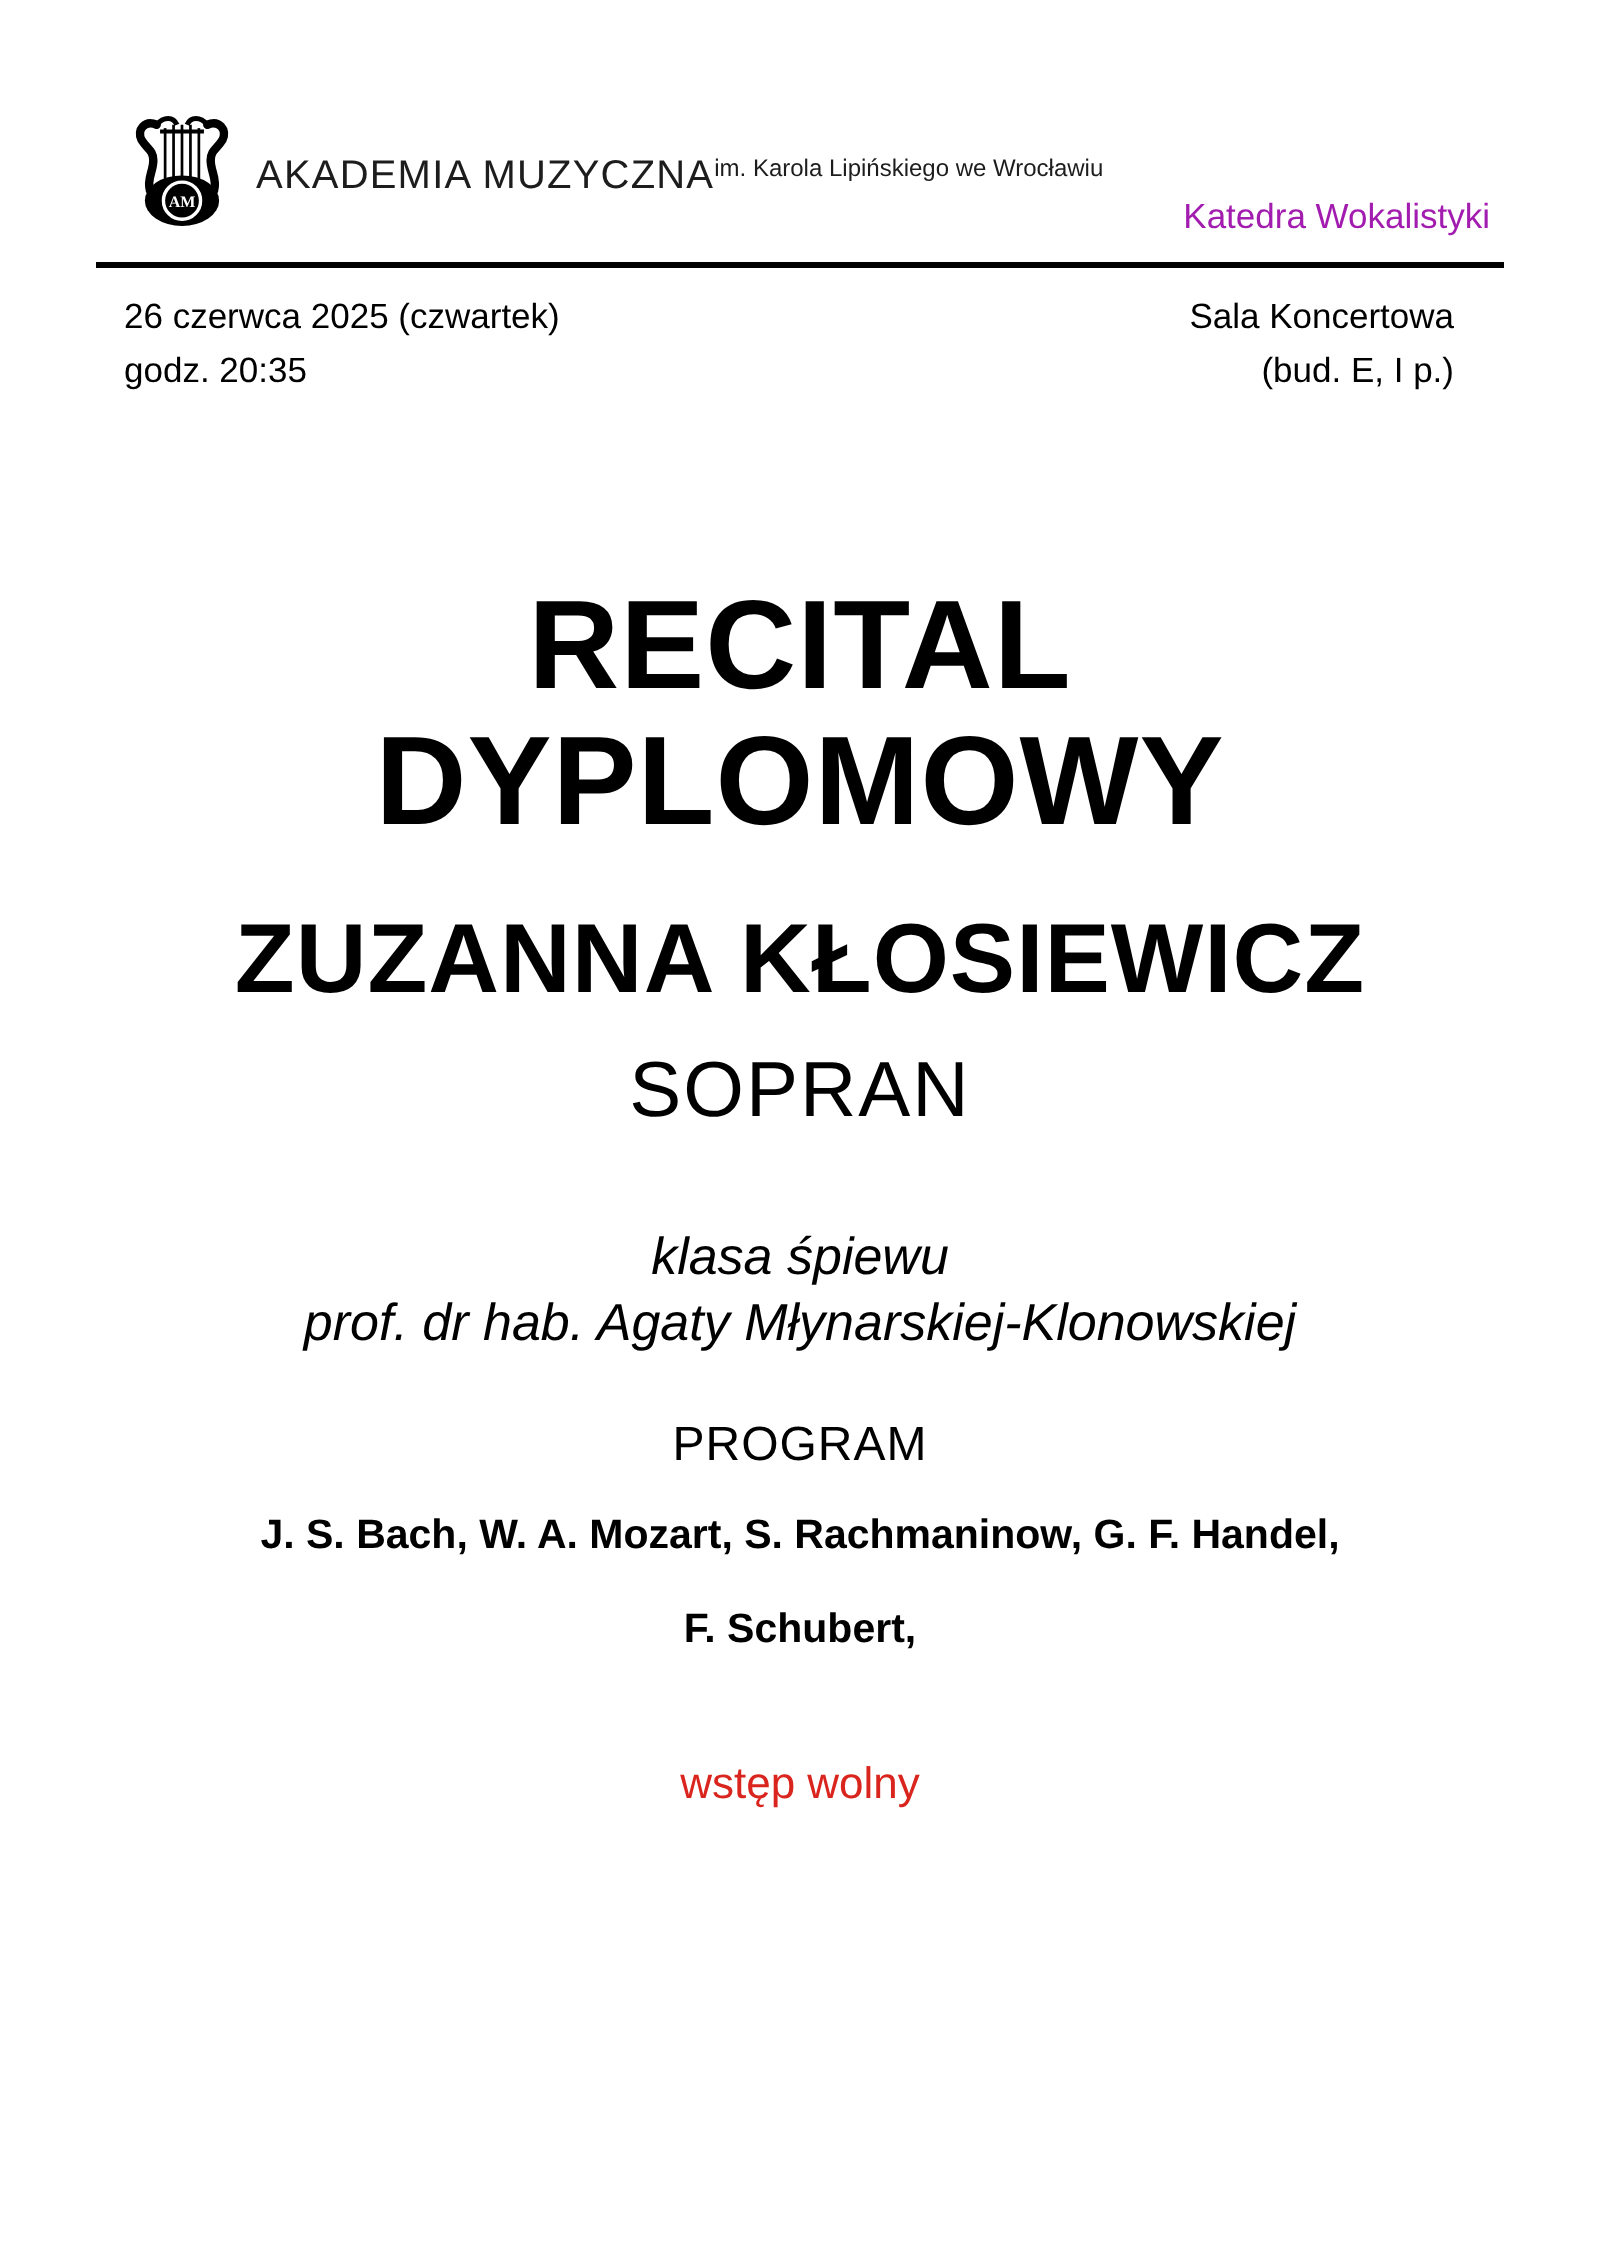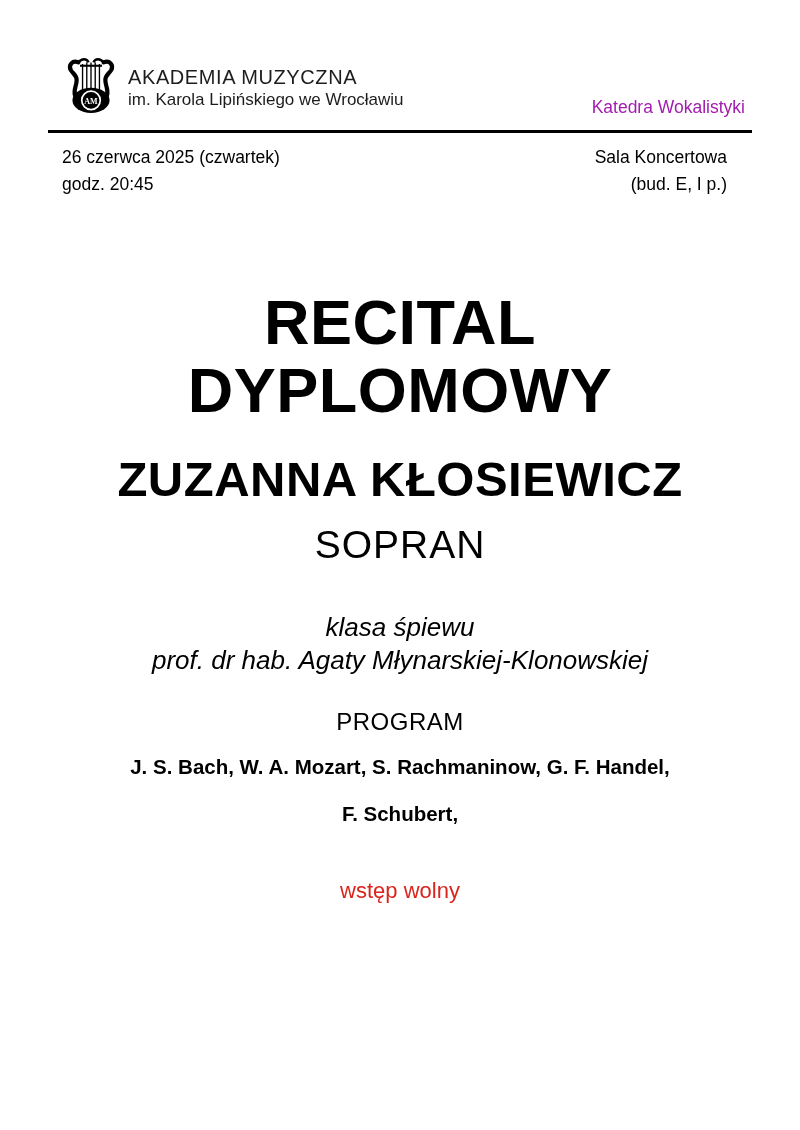--- a/index.html
+++ b/index.html
@@ -15,29 +15,29 @@
   }
   
   .header {
     display: flex;
     justify-content: space-between;
     align-items: flex-end;
     margin: 56px 55px 0 64px;
   }
   .brand { display: flex; align-items: center; gap: 10px; }
   .brand .logo { flex: 0 0 auto; }
-  .brand-text { display: flex; flex-direction: column; justify-content: center; }
+  .brand-text { display: flex; justify-content: center; }
   .brand-name {
     font-size: 20px;
     letter-spacing: 0.6px;
     color: #1d1d1d;
     line-height: 1.15;
   }
   .brand-sub {
-    font-size: 17px;
+    font-size: 12px;
     color: #1d1d1d;
     line-height: 1.25;
   }
   .department {
     font-size: 17.5px;
     margin-bottom: 2px;
     color: #a21caf;
   }
   .rule {
     height: 3px;
@@ -135,21 +135,21 @@
       </div>
     </div>
     <div class="department">Katedra Wokalistyki</div>
   </div>
 
   <div class="rule"></div>
 
   <div class="info-row">
     <div class="info-left">
       <div>26 czerwca 2025 (czwartek)</div>
-      <div>godz. 20:45</div>
+      <div>godz. 20:35</div>
     </div>
     <div class="info-right">
       <div>Sala Koncertowa</div>
       <div>(bud. E, I p.)</div>
     </div>
   </div>
 
   <div class="main">
     <div class="title">
       <div>RECITAL</div>

